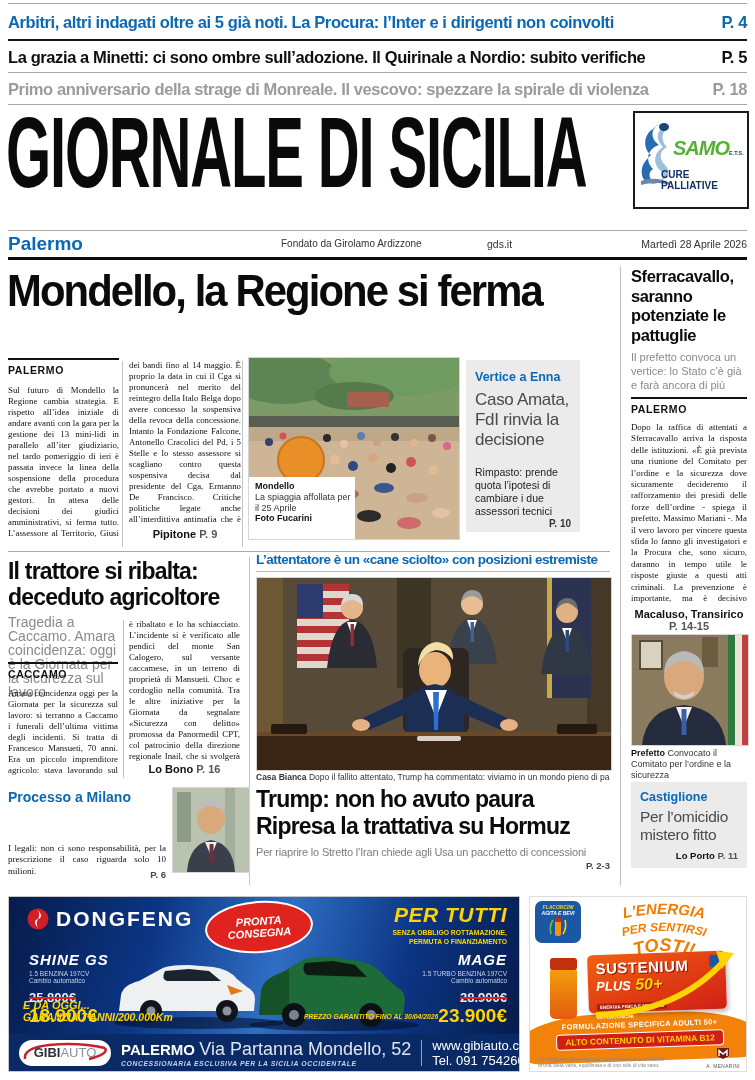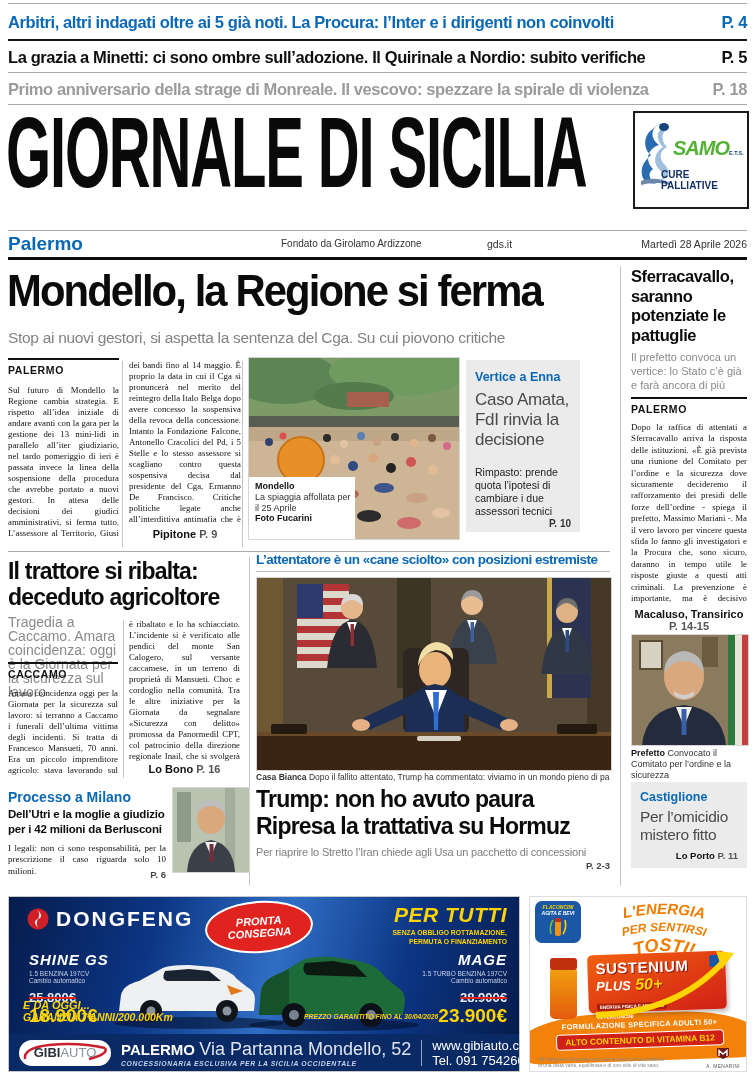--- a/index.html
+++ b/index.html
@@ -58,21 +58,20 @@
   </div>
 
   <div class="hl" style="left:8px;right:8px;top:230px;height:1px;"></div>
   <div class="abs blue" style="left:8px;top:233px;font-size:19px;font-weight:bold;">Palermo</div>
   <div class="abs" style="left:253px;top:238px;font-size:10px;color:#333;padding-left:28px;">Fondato da Girolamo Ardizzone</div>
   <div class="abs" style="left:487px;top:238px;font-size:10.5px;color:#333;">gds.it</div>
   <div class="abs" style="right:8px;top:238px;font-size:10.5px;color:#333;">Martedì 28 Aprile 2026</div>
   <div class="abs" style="left:8px;right:8px;top:257px;height:2.5px;background:#0d0d0d;"></div>
 
   <div class="abs" style="left:7px;top:266px;font-size:44px;font-weight:bold;letter-spacing:-2px;white-space:nowrap;transform:scaleX(0.95);transform-origin:left top;color:#0b0b0b;">Mondello, la Regione si ferma</div>
-  <div class="abs nw" style="left:8px;top:329px;width:600px;font-size:15.5px;color:#828282;letter-spacing:-0.3px;">Stop ai nuovi gestori, si aspetta la sentenza del Cga. Su cui piovono critiche</div>
 
   <div class="abs" style="left:8px;top:358px;width:111px;">
     <div class="kicker">PALERMO</div>
     <div class="serif" style="margin-top:9px;font-size:8.8px;line-height:11px;height:155px;overflow:hidden;">Sul futuro di Mondello la Regione cambia strategia. E rispetto all’idea iniziale di andare avanti con la gara per la gestione dei 13 mini-lidi in parallelo all’iter giudiziario, nel tardo pomeriggio di ieri è passata invece la linea della sospensione della procedura che avrebbe portato a nuovi gestori. In attesa delle decisioni dei giudici amministrativi, si ferma tutto. L’assessore al Territorio, Giusi Savarino, ha già firmato la sospensione</div>
   </div>
   <div class="vr" style="left:122px;top:361px;height:186px;"></div>
   <div class="abs" style="left:129px;top:360px;width:112px;">
     <div class="serif" style="font-size:8.8px;line-height:11px;height:166px;overflow:hidden;">dei bandi fino al 14 maggio. È proprio la data in cui il Cga si pronuncerà nel merito del reintegro della Italo Belga dopo avere concesso la sospensiva della revoca della concessione. Intanto la Fondazione Falcone, Antonello Cracolici del Pd, i 5 Stelle e lo stesso assessore si scagliano contro questa sospensiva decisa dal presidente del Cga, Ermanno De Francisco. Critiche politiche legate anche all’interdittiva antimafia che è stata alla base della revoca. Ma l’Italo-Belga si difende pure su questo punto.</div>
     <div class="byline" style="margin-top:2px;"><span>Pipitone</span> <span class="pg">P. 9</span></div>
   </div>
@@ -137,24 +136,20 @@
     <div class="kicker">CACCAMO</div>
     <div class="serif" style="margin-top:8px;font-size:8.8px;line-height:11px;height:90px;overflow:hidden;">Amara coincidenza oggi per la Giornata per la sicurezza sul lavoro: si terranno a Caccamo i funerali dell’ultima vittima degli incidenti. Si tratta di Francesco Mansueti, 70 anni. Era un piccolo imprenditore agricolo: stava lavorando sul suo trattore che si</div>
   </div>
   <div class="vr" style="left:123px;top:620px;height:158px;"></div>
   <div class="abs" style="left:129px;top:619px;width:111px;">
     <div class="serif" style="font-size:8.8px;line-height:11px;height:142px;overflow:hidden;">è ribaltato e lo ha schiacciato. L’incidente si è verificato alle pendici del monte San Calogero, sul versante caccamese, in un terreno di proprietà di Mansueti. Choc e cordoglio nella comunità. Tra le altre iniziative per la Giornata da segnalare «Sicurezza con delitto» promossa da Panormedil CPT, col patrocinio della direzione regionale Inail, che si svolgerà dalle 9 nella sede di Panormedil CPT, via Borremans 17 a Palermo.</div>
     <div class="byline" style="margin-top:2px;"><span>Lo Bono</span> <span class="pg">P. 16</span></div>
   </div>
 
   <div class="abs blue" style="left:8px;top:789px;font-size:14px;font-weight:bold;">Processo a Milano</div>
-  <div class="abs" style="left:8px;top:807px;width:170px;font-size:11.5px;line-height:15px;font-weight:bold;letter-spacing:-0.2px;color:#0d0d0d;">
-    <div>Dell’Utri e la moglie a giudizio</div>
-    <div>per i 42 milioni da Berlusconi</div>
-  </div>
   <div class="abs serif" style="left:8px;top:843px;width:158px;font-size:9px;line-height:11.3px;">I legali: non ci sono responsabilità, per la prescrizione il caso riguarda solo 10 milioni.</div>
   <div class="abs" style="left:8px;top:869px;width:158px;text-align:right;font-size:9.5px;font-weight:bold;color:#444;">P. 6</div>
   <div class="photo" style="left:172px;top:787px;width:76px;height:84px;">
     <svg viewBox="0 0 76 84" preserveAspectRatio="none">
       <rect width="76" height="84" fill="#b9c3b0"></rect>
       <rect x="52" y="0" width="10" height="84" fill="#a3ae9c"></rect>
       <rect x="4" y="4" width="14" height="50" fill="#8e9b88"></rect>
       <ellipse cx="38" cy="30" rx="14" ry="16" fill="#d9a87c"></ellipse>
       <path d="M24,26 Q26,12 38,12 Q51,12 52,26 Q46,18 38,18 Q29,18 24,26 Z" fill="#bdbdbd"></path>
       <path d="M14,84 Q16,56 38,52 Q60,56 62,84 Z" fill="#3a3f4a"></path>

